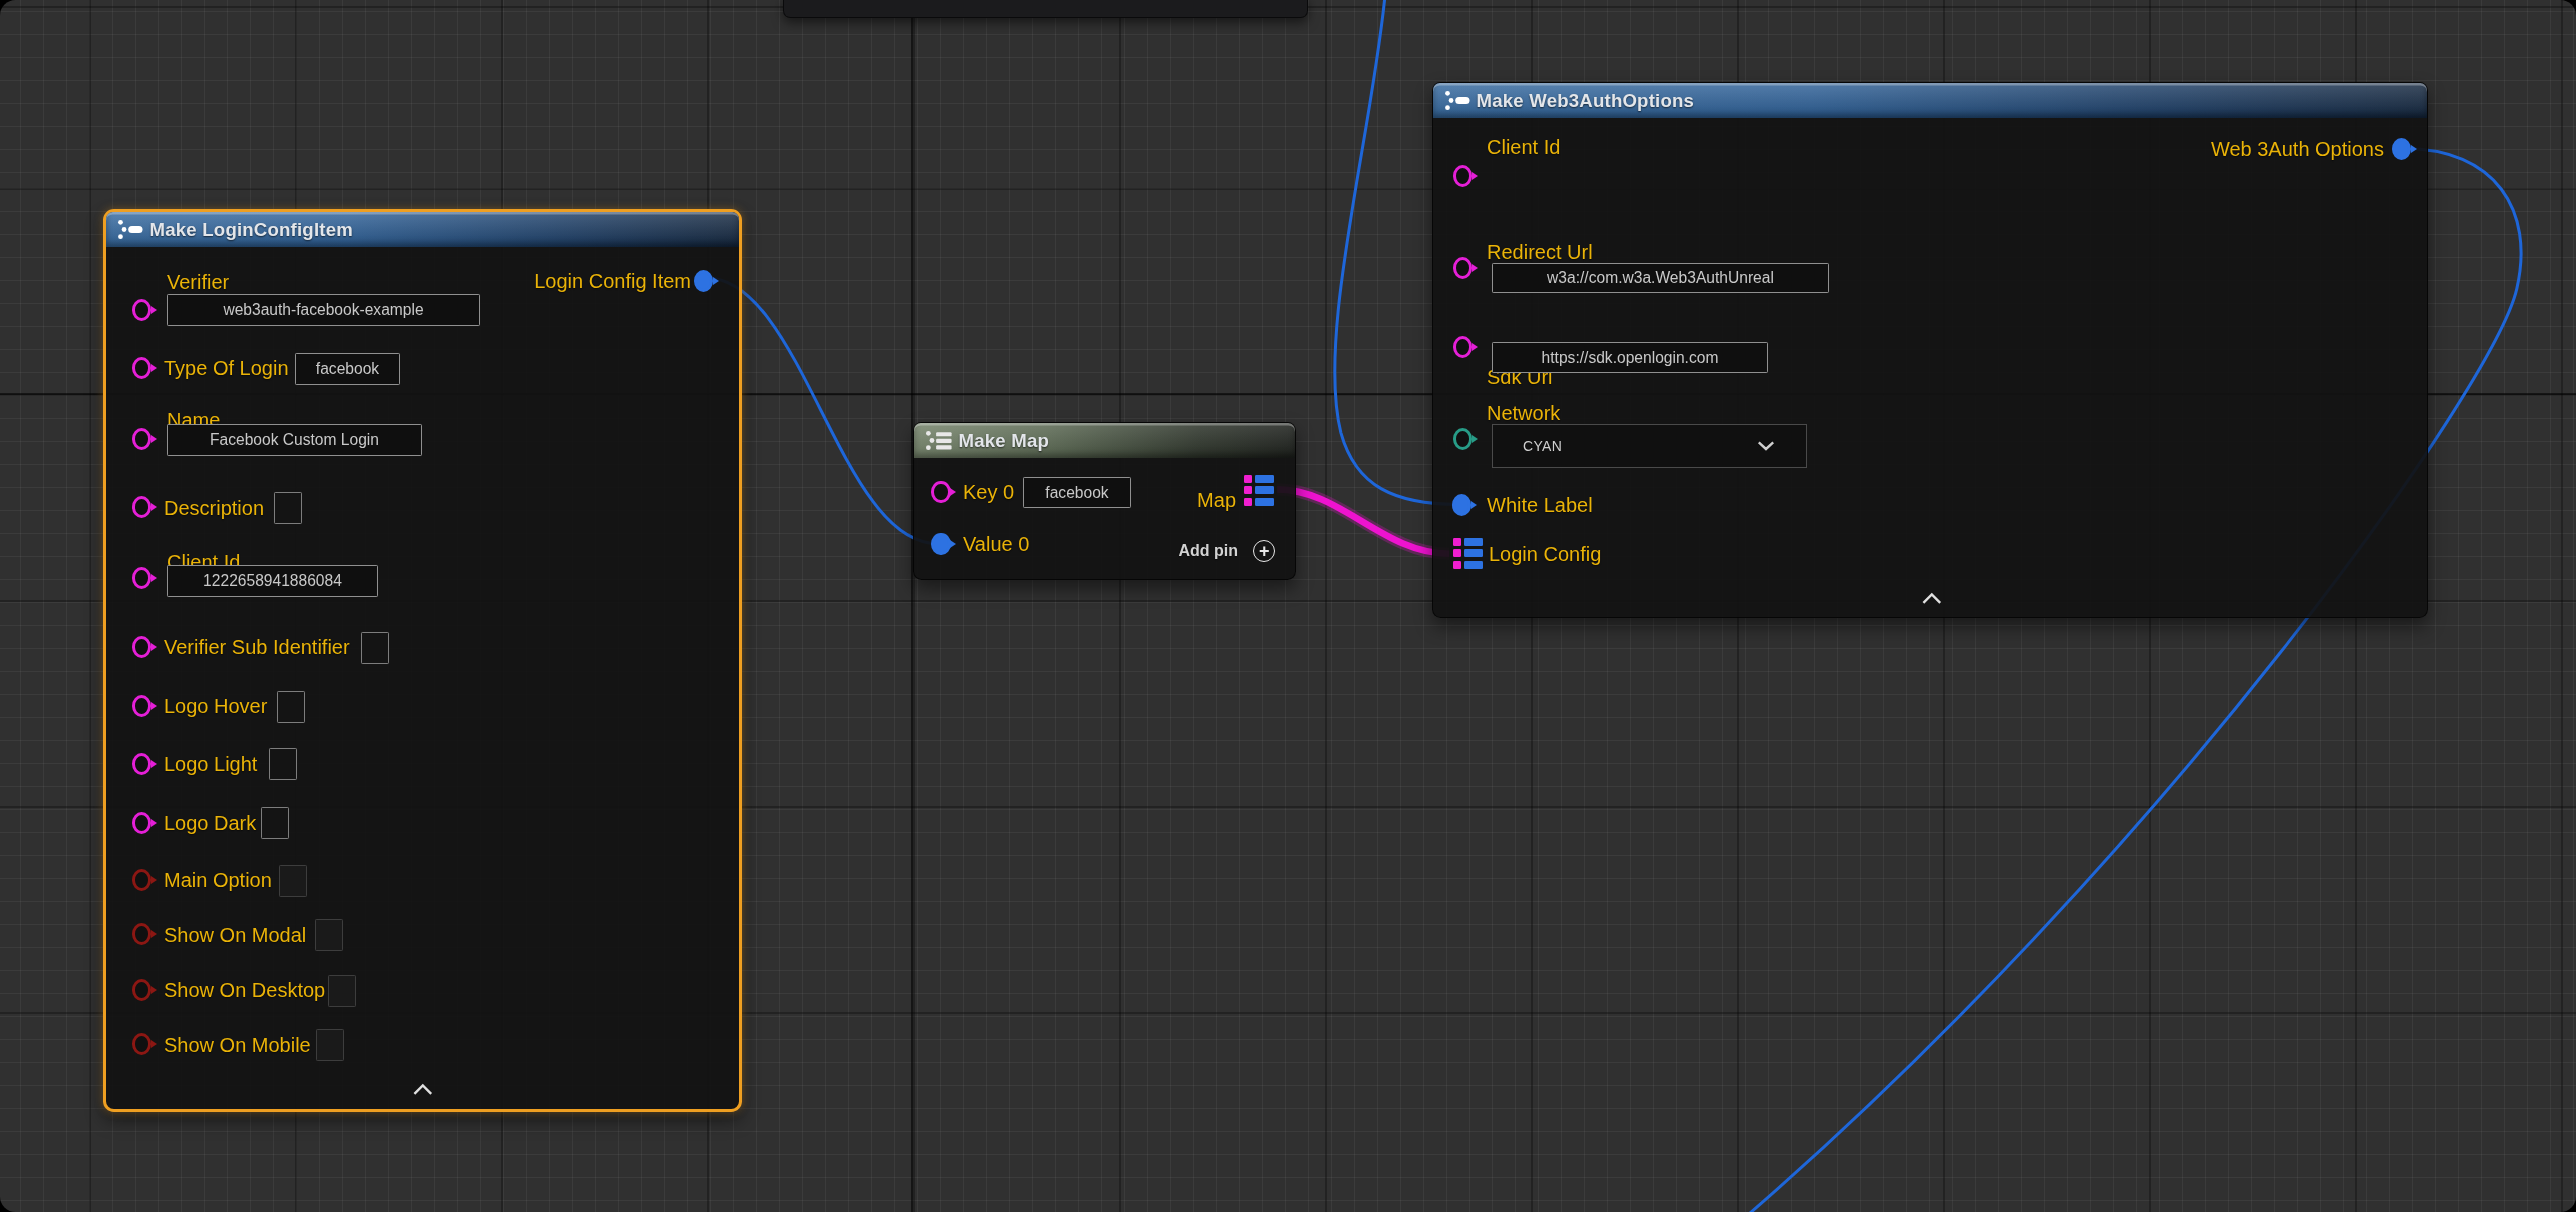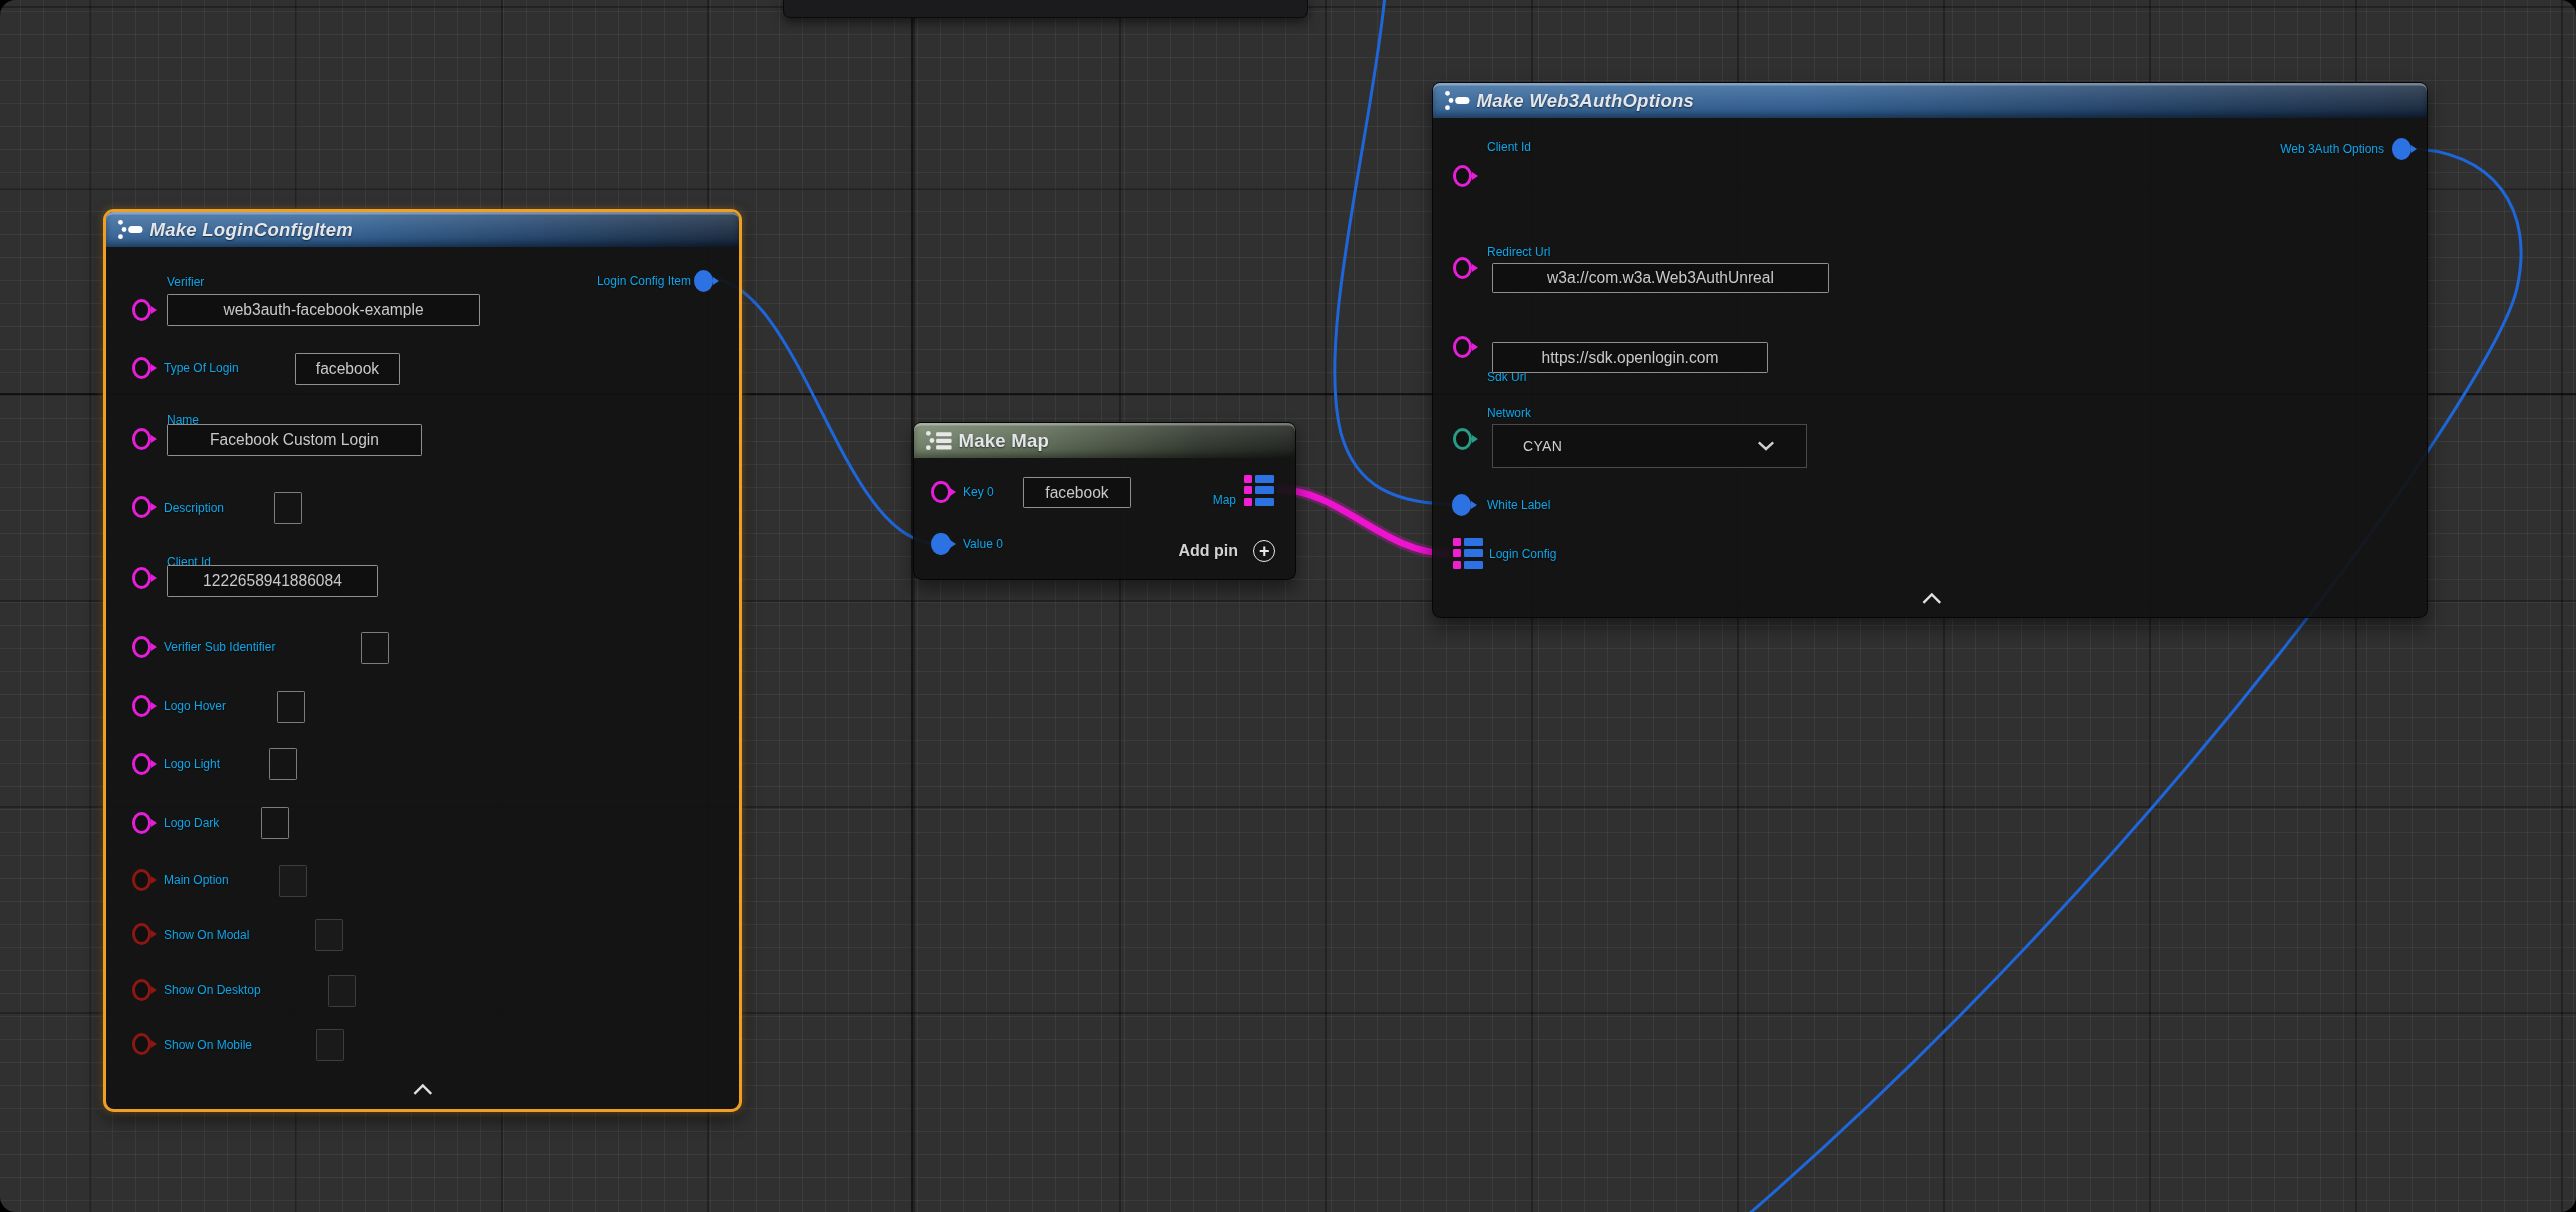--- a/index.html
+++ b/index.html
@@ -14,27 +14,27 @@
     background-position:89px 188px,89px 188px,89px 188px,89px 188px;}
   .axis{position:absolute;background:rgba(0,0,0,0.55);}
   svg.wires{position:absolute;left:0;top:0;pointer-events:none;}
   .node{position:absolute;background:rgba(18,18,18,0.93);border:1.2px solid rgba(0,0,0,0.65);
     border-radius:8.4px;box-shadow:0 8.4px 18px rgba(0,0,0,0.45);}
   .node.selected{border:3px solid #ef9f21;border-radius:10.8px;box-shadow:0 0 8.4px rgba(239,159,33,0.35),0 8.4px 18px rgba(0,0,0,0.45);}
   .node-header{position:absolute;left:0;top:0;right:0;height:35px;border-radius:6.6px 6.6px 0 0;
     display:flex;align-items:center;padding-left:9.6px;box-sizing:border-box;
     box-shadow:inset 0 2.4px 0 rgba(255,255,255,0.30), inset 0 -3.6px 6px rgba(0,0,0,0.35);}
   .hdr-blue{background:linear-gradient(180deg, rgba(255,255,255,0.18), rgba(0,0,0,0.12)),
-            linear-gradient(90deg,#35699f 0%,#2d5f96 38%,#1d3f68 72%,#14273f 100%);font-style:italic;}
+            linear-gradient(90deg,#35699f 0%,#2d5f96 38%,#1d3f68 72%,#14273f 100%);}
   .hdr-green{background:linear-gradient(180deg, rgba(255,255,255,0.14), rgba(0,0,0,0.10)),
             linear-gradient(90deg,#76856c 0%,#5c6a54 35%,#2e352b 75%,#1e211d 100%);}
   .node-title{color:#e3e6ea;font-size:18.6px;font-weight:700;letter-spacing:0.2px;margin-left:6px;
     text-shadow:0 1.2px 1.8px rgba(0,0,0,0.6);white-space:nowrap;}
   .hdr-icon{flex:0 0 auto;}
-  .plabel{position:absolute;color:#0ea5e9;font-size:12px;line-height:20.4px;white-space:nowrap;
+  .plabel{position:absolute;color:#eab308;font-size:20px;line-height:20.4px;white-space:nowrap;
     text-shadow:0 1.2px 1.2px rgba(0,0,0,0.5);}
   .plabel.right{text-align:right;}
   .pin{position:absolute;width:13.2px;height:15.6px;border-radius:50%;box-sizing:content-box;}
   .pin::after{content:"";position:absolute;right:-8.4px;top:50%;transform:translateY(-50%);
     border-top:4.8px solid transparent;border-bottom:4.8px solid transparent;}
   .pin.ring{background:#101010;}
   .pin.str{border:3.6px solid #e51fd7;}  .pin.str::after{border-left:6px solid #e51fd7;}
   .pin.bool{border:3.6px solid #8c1713;} .pin.bool::after{border-left:6px solid #8c1713;}
   .pin.enum{border:3.6px solid #279c87;} .pin.enum::after{border-left:6px solid #279c87;}
   .pin.obj{border:3.6px solid #2d72e2;}  .pin.obj::after{border-left:6px solid #2d72e2;}

